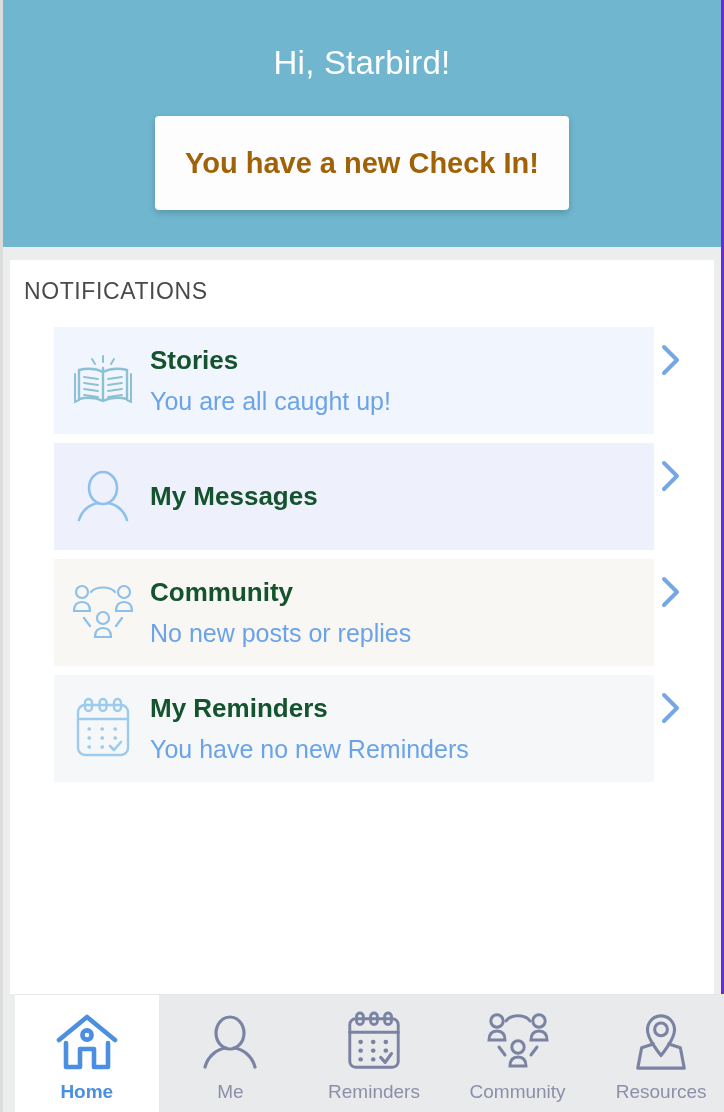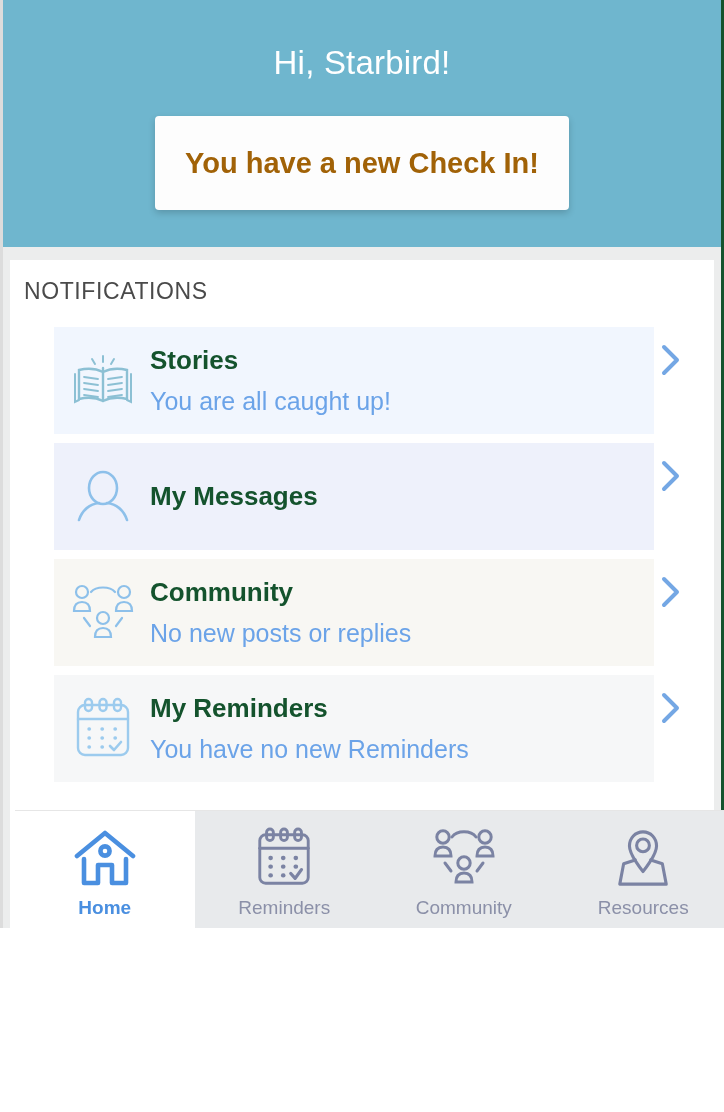--- a/index.html
+++ b/index.html
@@ -4,24 +4,24 @@
 <style>
   * { margin:0; padding:0; box-sizing:border-box; }
   html, body {
     width:724px; height:1112px;
     font-family:"Liberation Sans", sans-serif;
     background:#ffffff;
     overflow:hidden;
   }
   #app {
     position:relative;
-    width:724px; height:928px;
+    width:724px; height:1112px;
     background:#eceded;
     border-left:3px solid #dcdcdc;
-    border-right:3px solid #14532d;
+    border-right:3px solid #6d28d9;
   }
 
   
   .header {
     position:absolute; top:0; left:0;
     width:100%; height:247px;
     background:#6fb6ce;
     display:flex; flex-direction:column; align-items:center;
   }
   .greeting {
@@ -261,20 +261,30 @@
       <span class="glyph">
         <svg width="62" height="58" viewBox="0 0 62 58" fill="none" stroke="#4a8fe0" stroke-width="4.6" stroke-linecap="round" stroke-linejoin="round">
           <path d="M3 27 L31 4 L59 27"></path>
           <circle cx="31" cy="22" r="4.6"></circle>
           <path d="M10 30 L10 54 L24 54 L24 36 L38 36 L38 54 L52 54 L52 30"></path>
         </svg>
       </span>
       <span class="label">Home</span>
     </div>
 
+    <div class="tab">
+      <span class="glyph">
+        <svg width="58" height="58" viewBox="0 0 58 58" fill="none" stroke="#7b83a3" stroke-width="3.2" stroke-linecap="round">
+          <ellipse cx="29" cy="20" rx="14" ry="16"></ellipse>
+          <path d="M4 54 C7 43 16 36 25 35"></path>
+          <path d="M54 54 C51 43 42 36 33 35"></path>
+        </svg>
+      </span>
+      <span class="label">Me</span>
+    </div>
 
     <div class="tab">
       <span class="glyph">
         <svg width="60" height="62" viewBox="0 0 60 64" fill="none" stroke="#7b83a3" stroke-width="3" stroke-linecap="round">
           <rect x="5" y="8" width="50" height="50" rx="6"></rect>
           <path d="M5 22 L55 22"></path>
           <rect x="12" y="2" width="7" height="12" rx="3.5"></rect>
           <rect x="26.5" y="2" width="7" height="12" rx="3.5"></rect>
           <rect x="41" y="2" width="7" height="12" rx="3.5"></rect>
           <g stroke-width="4.4" stroke-linecap="round">

